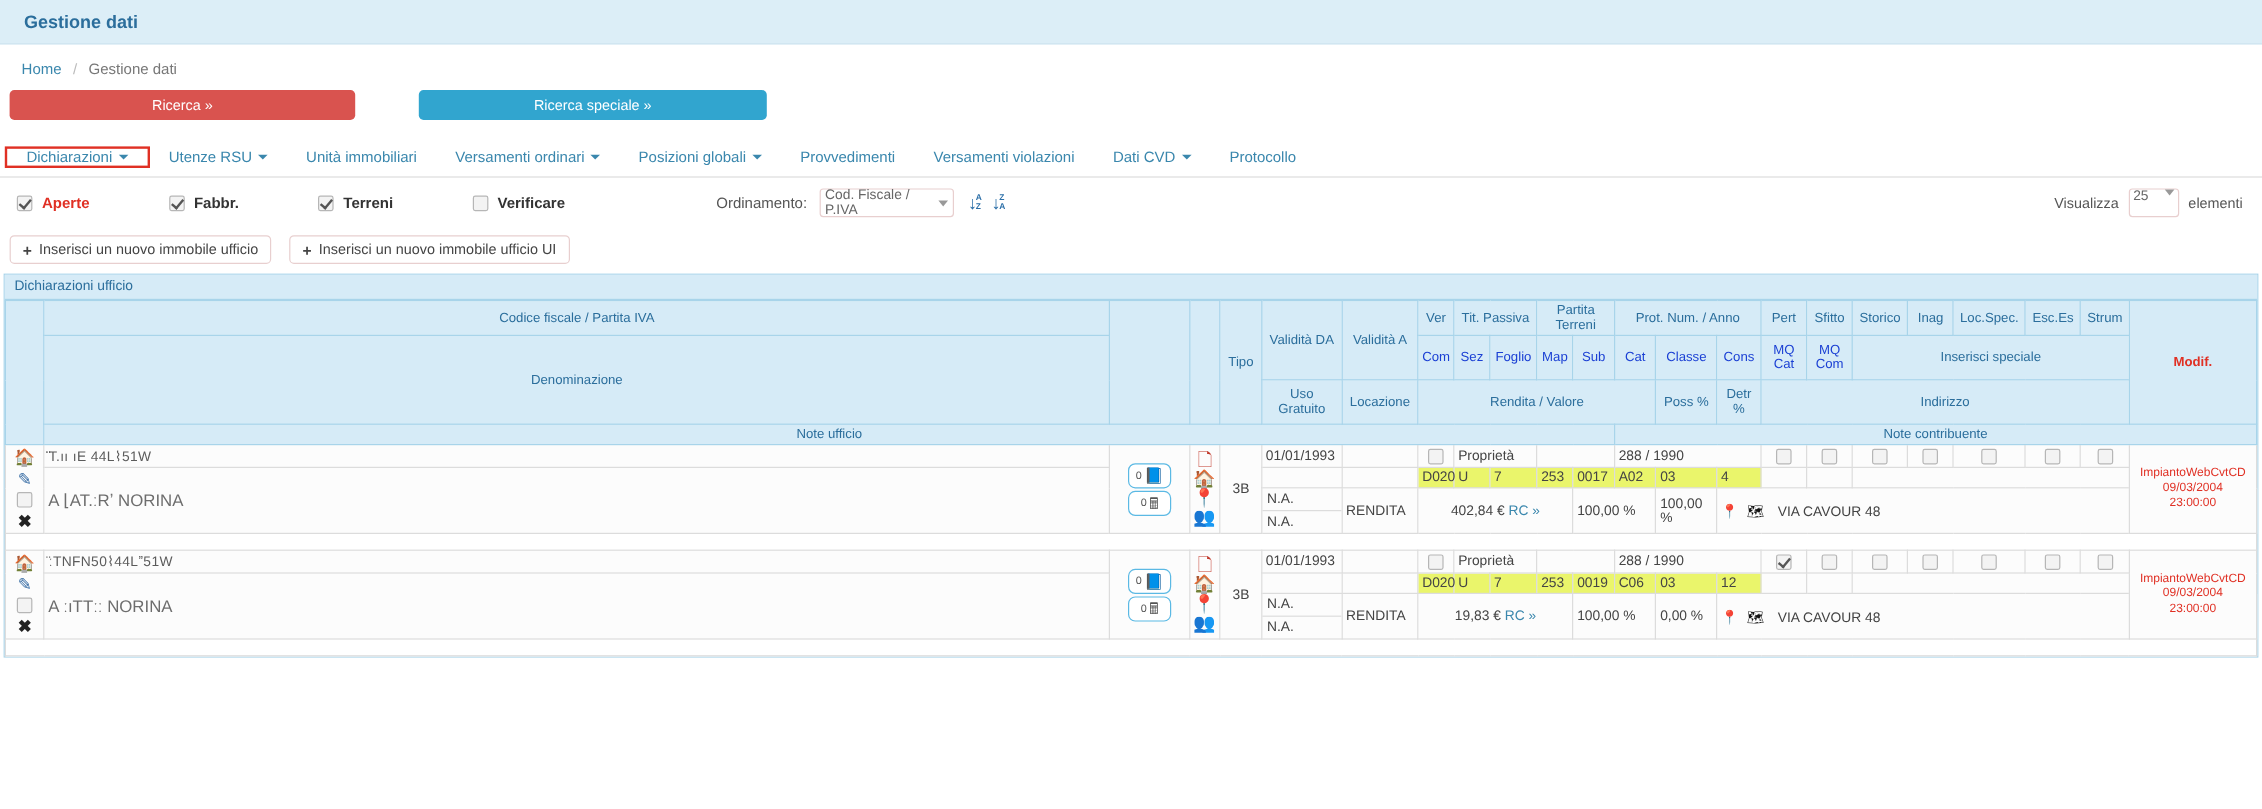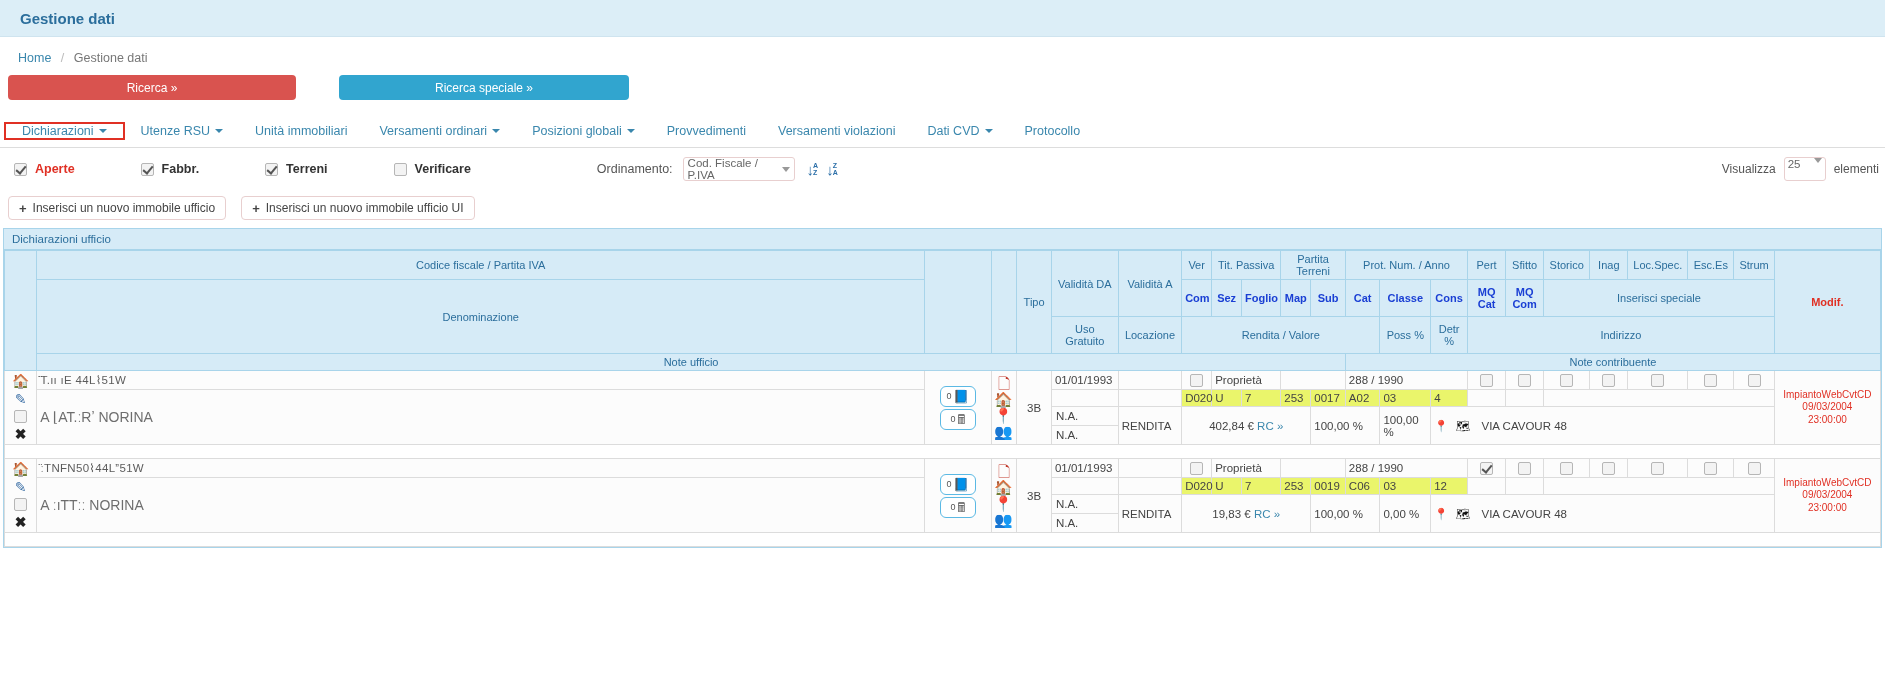--- a/index.html
+++ b/index.html
@@ -27,21 +27,21 @@
 
   .breadcrumb {
     padding:14px 18px 10px 18px;
     font-size:12.5px;
     color:#777;
   }
   .breadcrumb a { color:#3a87ad; text-decoration:none; }
   .breadcrumb .sep { color:#bbb; margin:0 6px; }
 
   
-  .search-row { padding:0 0 0 8px; display:flex; gap:16px; }
+  .search-row { padding:0 0 0 8px; display:flex; gap:26px; }
   .btn-search, .btn-search-spec {
     border:none; border-radius:4px;
     color:#fff; font-size:12px;
     height:25px; line-height:25px;
     text-align:center;
     cursor:pointer;
     font-family:"Liberation Sans", sans-serif;
   }
   .btn-search { background:#d9534f; width:288px; }
   .btn-search-spec { background:#31a5cf; width:290px; margin-left:27px; }
@@ -70,21 +70,21 @@
     display:inline-block; width:0; height:0; margin-left:5px;
     border-left:4px solid transparent;
     border-right:4px solid transparent;
     border-top:4px solid #3a87ad;
   }
 
   
   .filter-row {
     display:flex; align-items:center;
     height:42px;
-    padding:0 6px 0 14px;
+    padding:0 16px 0 14px;
     font-size:12.5px;
   }
   .chk-group { display:flex; align-items:center; margin-right:66px; }
   .chk-group .lbl { margin-left:8px; }
   .chk-group .lbl.red { color:#e03024; font-weight:bold; }
   .chk-group .lbl.dark { color:#333; font-weight:bold; }
 
   input.cb {
     -webkit-appearance:none; appearance:none;
     width:13px; height:13px; margin:0;
@@ -156,21 +156,21 @@
   table.grid { width:100%; border-collapse:collapse; table-layout:fixed; }
   table.grid th, table.grid td {
     border:1px solid #a8d4ea;
     font-weight:normal; font-size:11px;
     padding:2px 3px;
   }
   thead.grid-head th {
     background:#d6ebf7; color:#2b6e9c; text-align:center;
     vertical-align:middle;
   }
-  thead.grid-head th.blue { color:#1a3fd4; font-weight:bold;margin-left:12px; }
+  thead.grid-head th.blue { color:#1a3fd4; font-weight:normal;margin-left:12px; }
   thead.grid-head th.red  { color:#e03024; font-weight:bold; }
 
   tbody.grid-body td {
     background:#fcfcfc; color:#444;
     vertical-align:middle;
     font-size:11.5px;
     border:1px solid #dcdcdc;
   }
   td.hl { background:#eaf56b !important; color:#2030c0; }
   td.center { text-align:center; }

